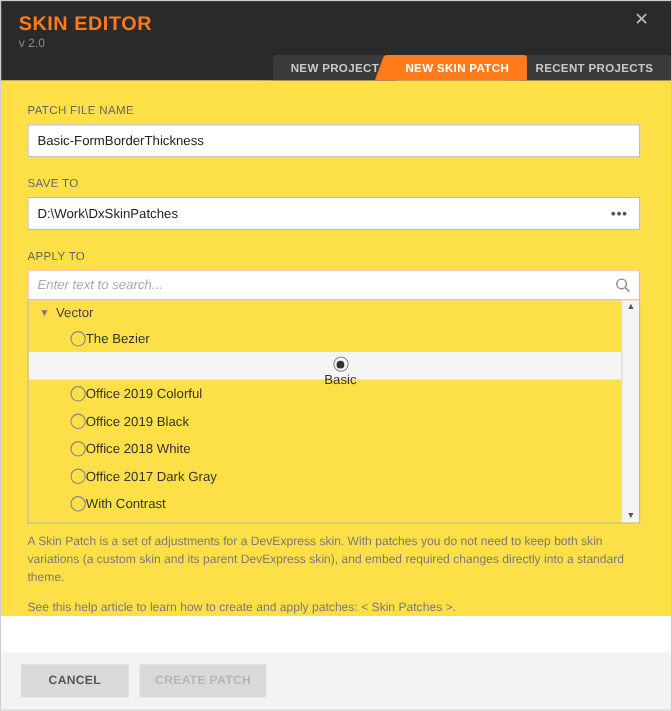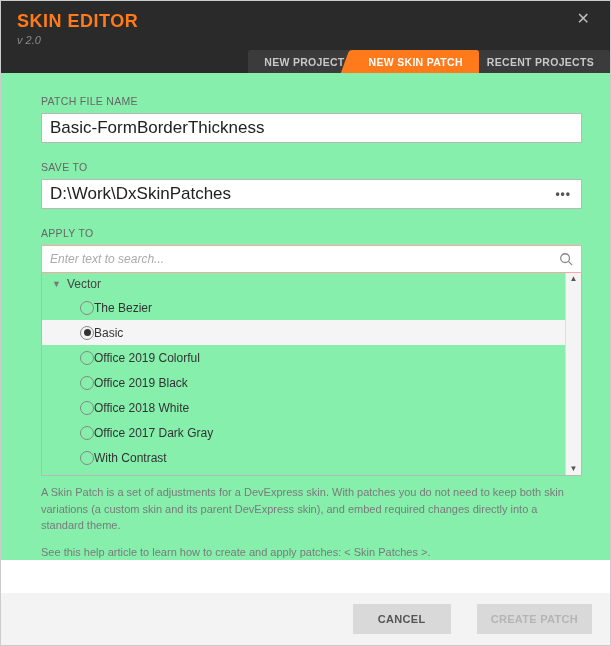--- a/index.html
+++ b/index.html
@@ -28,21 +28,20 @@
     color: #ff7a1a;
     font-weight: 700;
     font-size: 18px;
     letter-spacing: 0.5px;
     font-family: "Segoe UI", sans-serif;
   }
   .version {
     color: #8a8a8a;
     font-size: 11px;
     margin-top: 2px;
-    font-style: italic;
   }
   .close-btn {
     color: #bbb;
     font-size: 16px;
     cursor: pointer;
     padding: 0 4px;
     line-height: 1;
   }
   .tabs {
     position: absolute;
@@ -78,43 +77,43 @@
     z-index: -1;
   }
   .tab.active {
     background: #ff7a1a;
     color: #fff;
     z-index: 2;
   }
   .tab.active::before { z-index: 0; }
   .tab.first { margin-left: 0; margin-top: 20px; }
   .content {
-    padding: 22px 28px 0 40px;
+    padding: 22px 28px 0 24px;
     color: #333;
-    background: #86efac;
+    background: #fde047;
   }
   .field-label {
     font-size: 10.5px;
     color: #666;
     letter-spacing: 0.3px;
     margin-bottom: 6px;
   }
   .text-input-wrap {
     display: flex;
     align-items: center;
     border: 1px solid #b8b8b8;
     background: #fff;
     height: 30px;
     padding: 0 8px;
     margin-bottom: 18px;
   }
   .text-input {
     border: none;
     outline: none;
-    font-size: 17px;
+    font-size: 12px;
     font-family: inherit;
     flex: 1;
     background: transparent;
     color: #222;
   }
   .input-more {
     font-weight: 700;
     color: #555;
     letter-spacing: 1px;
     cursor: pointer;
@@ -169,21 +168,21 @@
   }
   .list-item {
     display: flex;
     align-items: center;
     padding: 4px 10px 4px 38px;
     font-size: 12px;
     color: #333;
     cursor: pointer;
     height: 25px;
   }
-  .list-item.selected { background: #f5f5f5; }
+  .list-item.selected { background: #f5f5f5; flex-direction: column; }
   .radio-outer {
     width: 14px; height: 14px;
     border: 1.5px solid #888;
     border-radius: 50%;
     display: flex;
     align-items: center;
     justify-content: center;
     flex-shrink: 0;
   }
   .radio-inner {
@@ -218,24 +217,24 @@
     color: #7a7a7a;
   }
   .footer {
     position: absolute;
     bottom: 0;
     left: 0;
     right: 0;
     background: #f3f3f3;
     height: 52px;
     display: flex;
-    justify-content: flex-end;
+    justify-content: flex-start;
     align-items: center;
     padding: 0 18px;
-    gap: 26px;
+    gap: 10px;
   }
   .btn {
     min-width: 98px;
     height: 30px;
     border: none;
     background: #d9d9d9;
     color: #555;
     font-size: 11px;
     font-weight: 600;
     letter-spacing: 0.3px;

